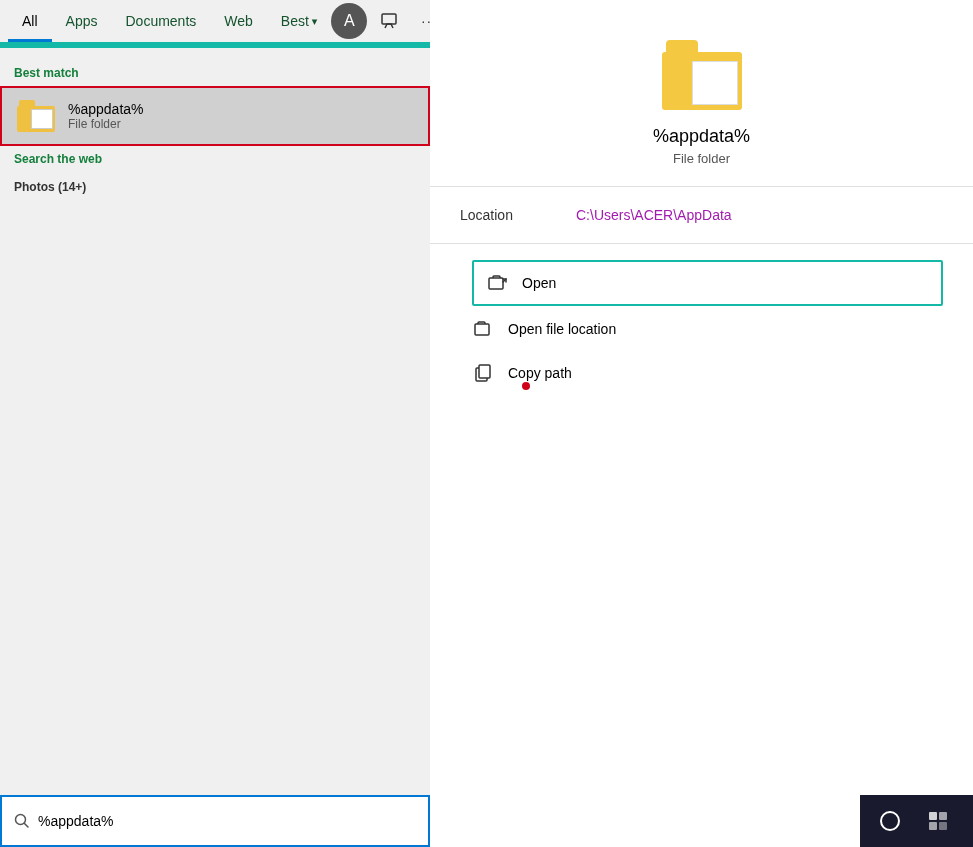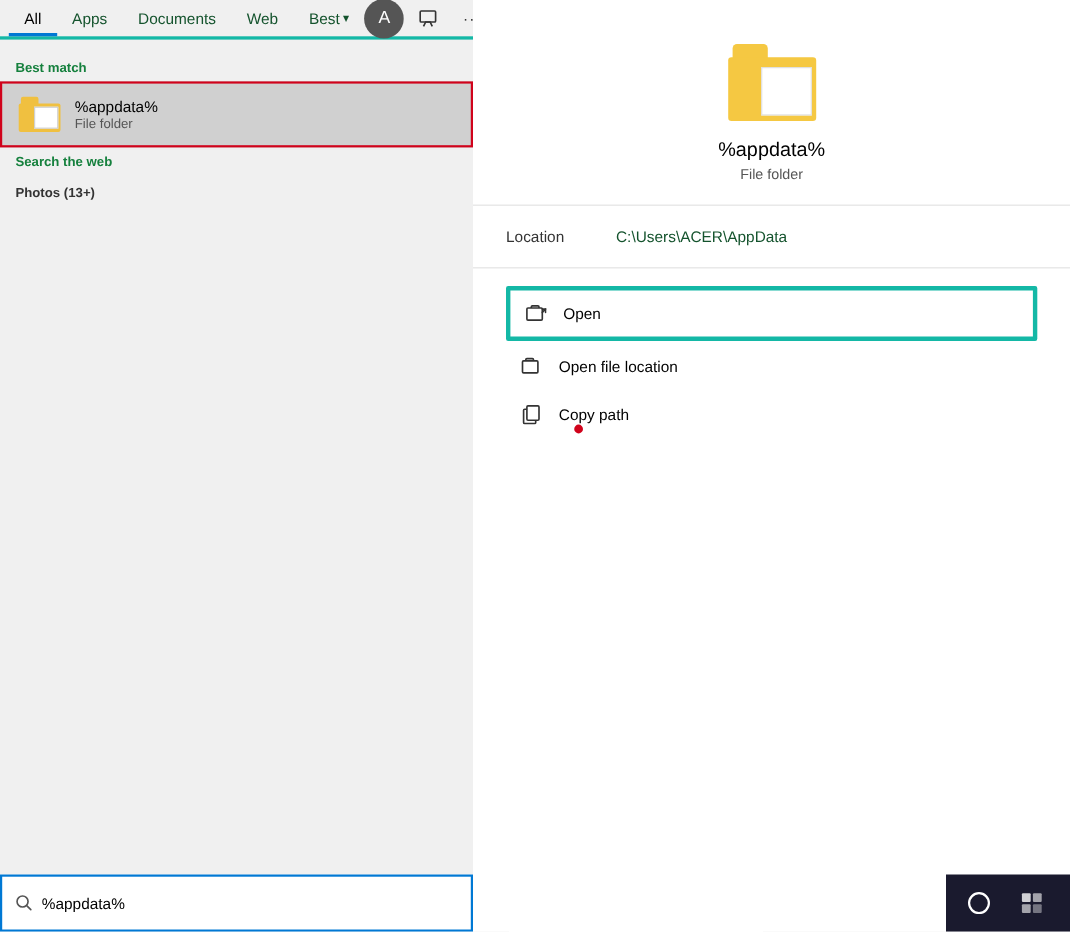--- a/index.html
+++ b/index.html
@@ -21,22 +21,22 @@
       background: #f0f0f0;
       display: flex;
       flex-direction: column;
     }
 
     
     .tab-bar {
       display: flex;
       align-items: center;
       background: #f0f0f0;
-      height: 36px;
-      border-bottom: 3px solid #14b8a6;
+      height: 48px;
+      border-bottom: 6px solid #14b8a6;
       padding: 0 8px;
       justify-content: space-between;
     }
     .tab-left {
       display: flex;
       align-items: flex-end;
       height: 100%;
     }
     .tab-item {
       padding: 0 14px;
@@ -236,21 +236,21 @@
 
     
     .detail-body {
       padding: 20px 30px;
       border-bottom: 1px solid #e0e0e0;
     }
     .location-row {
       display: flex; align-items: flex-start; gap: 20px;
     }
     .location-label { font-size: 14px; color: #333; min-width: 80px; }
-    .location-value { font-size: 14px; color: #14532d; cursor: pointer; text-decoration: none; }
+    .location-value { font-size: 14px; color: #a21caf; cursor: pointer; text-decoration: none; margin-left: 16px; }
 
     
     .actions-area {
       padding: 16px 30px;
       display: flex;
       flex-direction: column;
       gap: 2px;
     }
     .action-btn {
       display: flex; align-items: center; gap: 14px;
@@ -258,21 +258,22 @@
       background: transparent;
       border: none;
       cursor: pointer;
       border-radius: 2px;
       font-size: 14px;
       color: #000;
       text-align: left;
       position: relative;
     }
     .action-btn.highlighted {
-      border: 4px solid #14b8a6;
+      border: 2px solid #14b8a6;
+      margin-left: 12px;
     }
     .action-btn-icon {
       width: 22px; height: 22px;
       display: flex; align-items: center; justify-content: center;
       flex-shrink: 0;
     }
     .action-btn-label { font-size: 14px; }
 
     
     .red-dot {
@@ -360,21 +361,21 @@
       </div>
       <div class="result-text">
         <span class="result-name">%appdata%</span>
         <span class="result-sub">File folder</span>
       </div>
     </div>
 
     <div class="section-label">Search the web</div>
 
     <div class="photos-header">
-      <span class="photos-label">Photos (13+)</span>
+      <span class="photos-label">Photos (14+)</span>
     </div>
   </div>
 
   <div class="search-bar">
     <span class="search-bar-icon">
       <svg width="16" height="16" viewBox="0 0 16 16" fill="none">
         <circle cx="6.5" cy="6.5" r="5" stroke="#555" stroke-width="1.5"></circle>
         <line x1="10.5" y1="10.5" x2="14" y2="14" stroke="#555" stroke-width="1.5" stroke-linecap="round"></line>
       </svg>
     </span>

